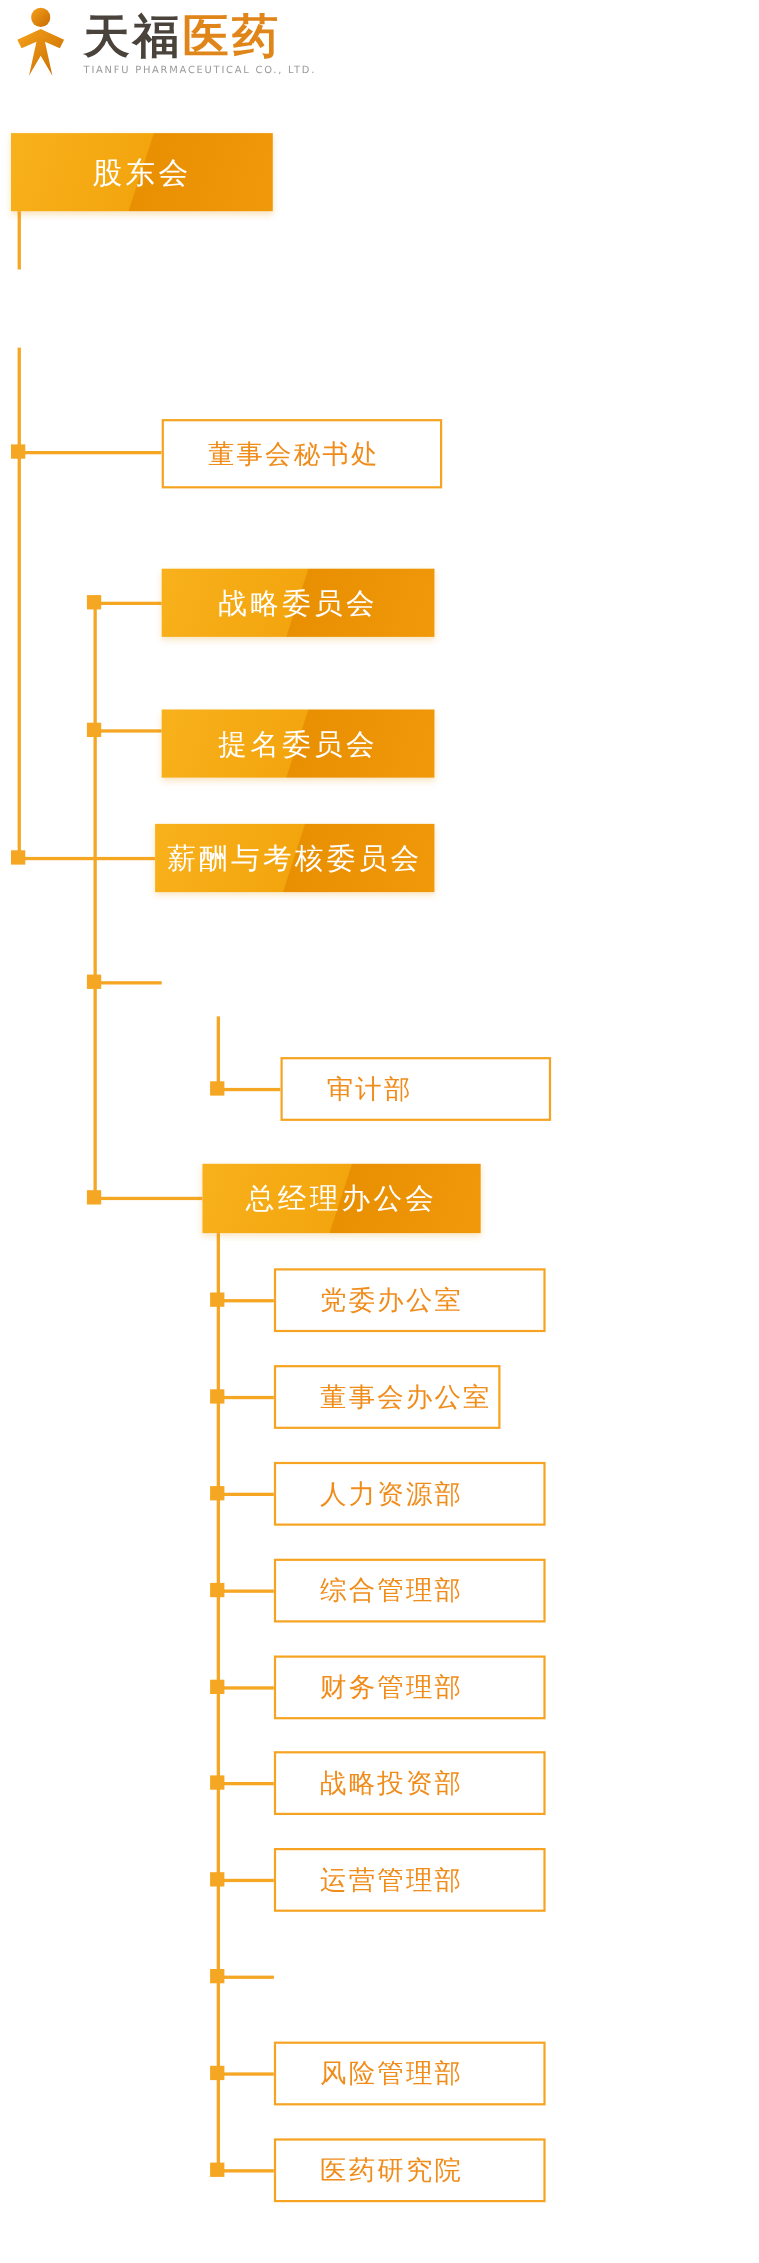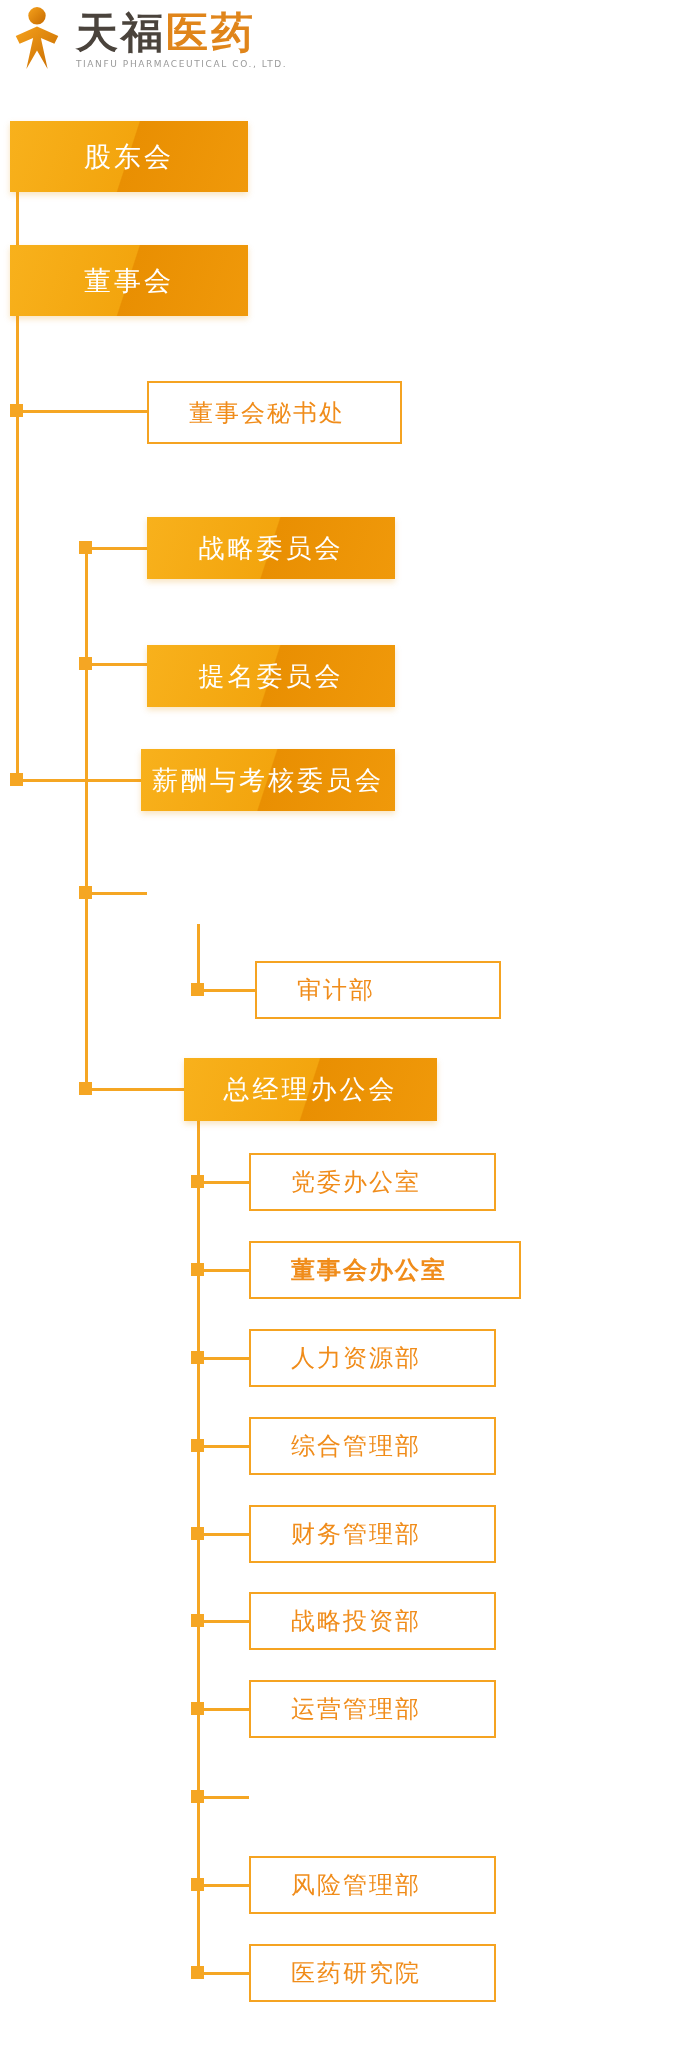--- a/index.html
+++ b/index.html
@@ -120,23 +120,20 @@
   <div class="joint" style="left:191px;top:1614px;"></div>
   <div class="joint" style="left:191px;top:1702px;"></div>
   <div class="joint" style="left:191px;top:1790px;"></div>
   <div class="joint" style="left:191px;top:1878px;"></div>
   <div class="joint" style="left:191px;top:1966px;"></div>
 
   <div class="node filled big" style="left:10px;top:121px;width:238px;height:71px;">
       <span>股东会</span>
     </div>
 
-  <div class="node filled big" style="left:10px;top:245px;width:238px;height:71px;">
-      <span>董事会</span>
-    </div>
 
   <div class="node outlined" style="left:147px;top:381px;width:255px;height:63px;">
       <span>董事会秘书处</span>
     </div>
 
   <div class="node filled" style="left:147px;top:517px;width:248px;height:62px;">
       <span>战略委员会</span>
     </div>
 
   <div class="node filled" style="left:147px;top:633px;width:248px;height:62px;margin-top:12px;">
@@ -152,21 +149,21 @@
       <span>审计部</span>
     </div>
 
   <div class="node filled" style="left:184px;top:1058px;width:253px;height:63px;">
       <span>总经理办公会</span>
     </div>
 
   <div class="node outlined" style="left:249px;top:1153px;width:247px;height:58px;">
       <span>党委办公室</span>
     </div>
-  <div class="node outlined" style="left:249px;top:1241px;width:272px;height:58px;font-weight:bold;">
+  <div class="node outlined" style="left:249px;top:1241px;width:206px;height:58px;">
       <span>董事会办公室</span>
     </div>
   <div class="node outlined" style="left:249px;top:1329px;width:247px;height:58px;">
       <span>人力资源部</span>
     </div>
   <div class="node outlined" style="left:249px;top:1417px;width:247px;height:58px;">
       <span>综合管理部</span>
     </div>
   <div class="node outlined" style="left:249px;top:1505px;width:247px;height:58px;">
       <span>财务管理部</span>

